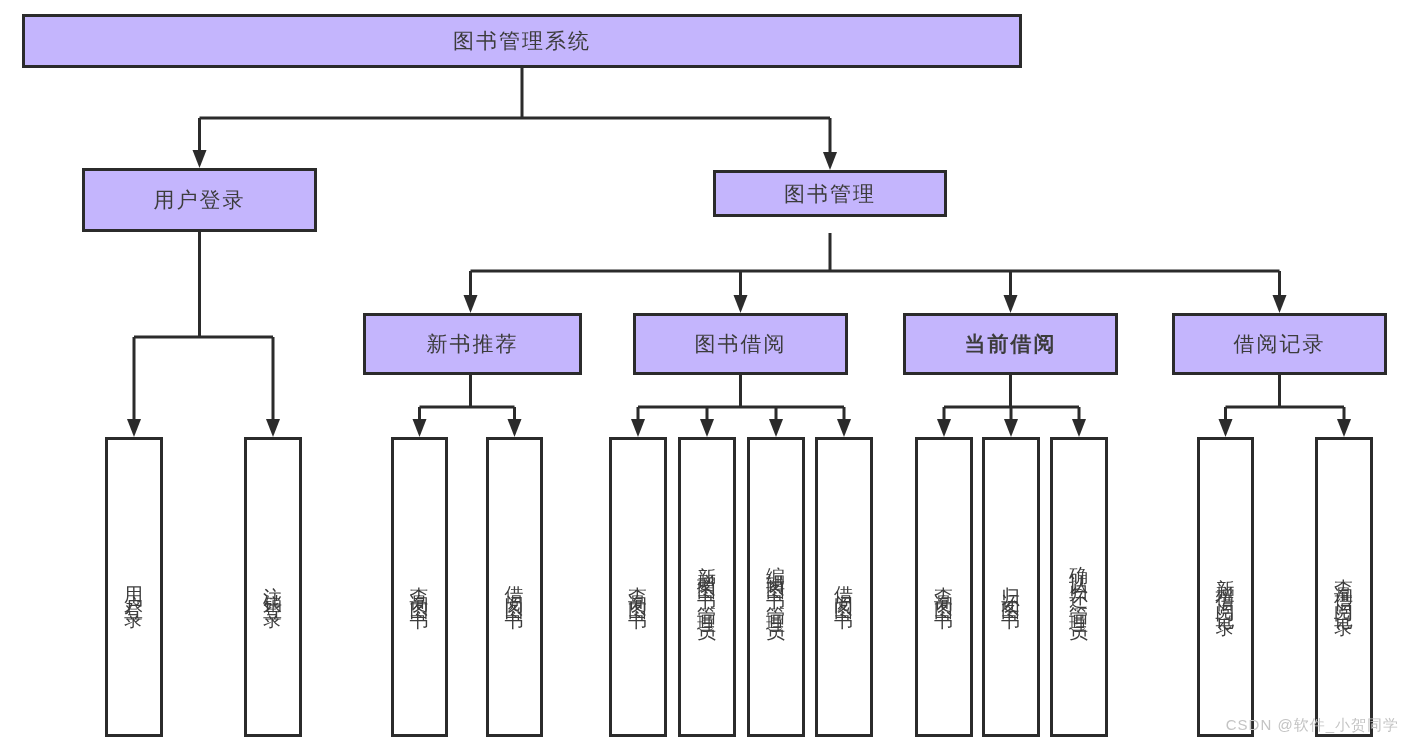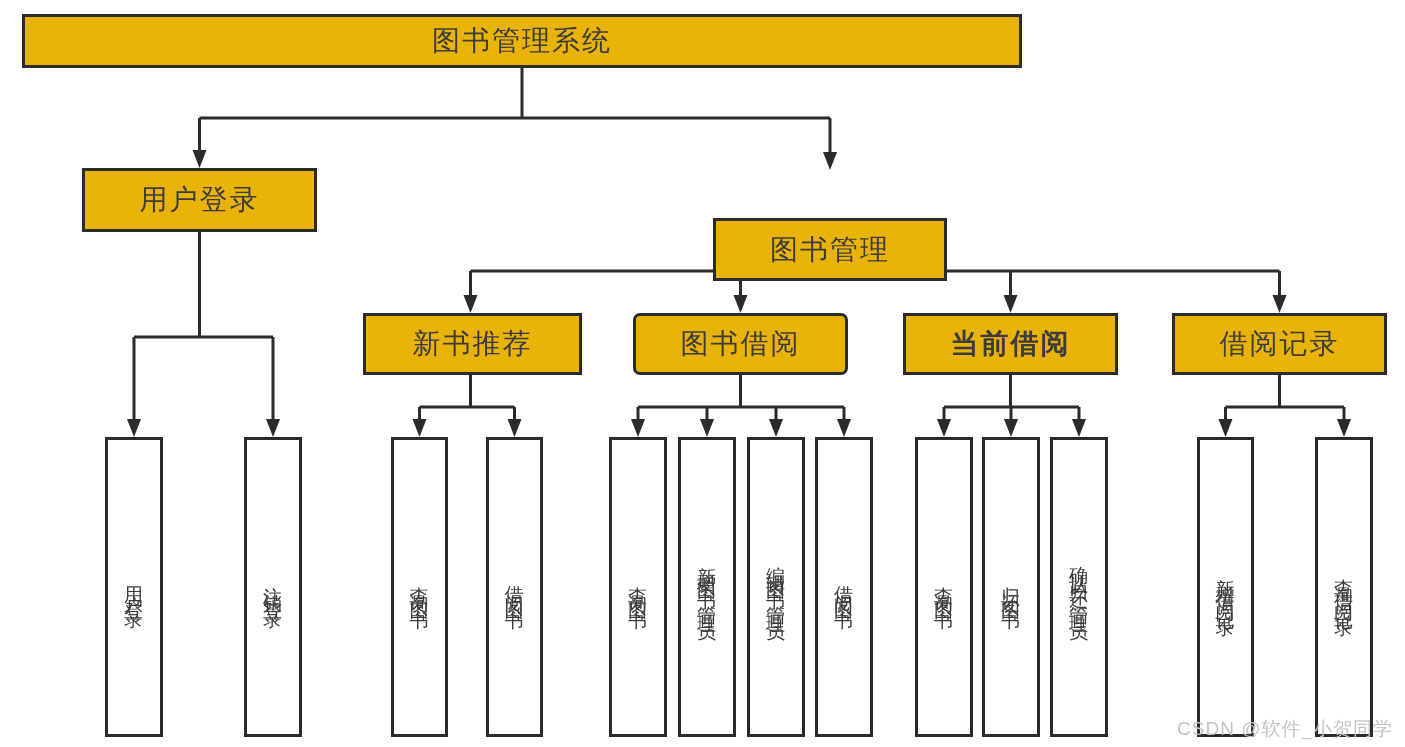--- a/index.html
+++ b/index.html
@@ -16,24 +16,24 @@
     font-family:"Liberation Sans","DejaVu Sans",sans-serif;
     overflow:hidden;
   }
   .connectors{position:absolute;left:0;top:0;width:1405px;height:747px;}
   .connectors path{stroke:var(--line);stroke-width:3;fill:none;}
   .connectors polygon{fill:var(--line);stroke:none;}
   .box{
     position:absolute;
     box-sizing:border-box;
     border:3px solid var(--line);
-    background:#eab308;
+    background:#c4b5fd;
     display:flex;align-items:center;justify-content:center;
     color:var(--text);
-    font-size:28px;
+    font-size:21px;
     letter-spacing:2px;
     white-space:nowrap;
   }
   .vbox{
     position:absolute;
     top:437px;height:300px;
     box-sizing:border-box;
     border:3px solid var(--line);
     background:#fff;
     display:flex;align-items:center;justify-content:center;
@@ -42,22 +42,22 @@
   .vbox span{
     writing-mode:vertical-lr;
     text-orientation:mixed;
     font-size:19px;
     letter-spacing:8px;
     line-height:1;
     color:var(--text);
   }
   .watermark{
     position:absolute;
-    top:716px;right:12px;
-    font-size:19px;
+    top:716px;right:6px;
+    font-size:15px;
     color:var(--wm);
     letter-spacing:1px;
     white-space:nowrap;
   }
 </style>
 </head>
 <body>
 
 <div class="stage">
 
@@ -107,24 +107,24 @@
     <g>
       <path d="M1279.5 375 V407 M1225.5 407 H1344 M1225.5 407 V425 M1344 407 V425"></path>
       <polygon points="1218.5,419 1232.5,419 1225.5,437"></polygon>
       <polygon points="1337,419 1351,419 1344,437"></polygon>
     </g>
   </svg>
 
   <div class="box" style="left:22px;top:14px;width:1000px;height:54px;">图书管理系统</div>
 
   <div class="box" style="left:82px;top:168px;width:235px;height:64px;">用户登录</div>
-  <div class="box" style="left:713px;top:170px;width:234px;height:63px;margin-top:48px;">图书管理</div>
+  <div class="box" style="left:713px;top:170px;width:234px;height:47px;">图书管理</div>
 
   <div class="box" style="left:363px;top:313px;width:219px;height:62px;">新书推荐</div>
-  <div class="box" style="left:633px;top:313px;width:215px;height:62px;border-radius:7px;">图书借阅</div>
+  <div class="box" style="left:633px;top:313px;width:215px;height:62px;">图书借阅</div>
   <div class="box" style="left:903px;top:313px;width:215px;height:62px;font-weight:bold;">当前借阅</div>
   <div class="box" style="left:1172px;top:313px;width:215px;height:62px;">借阅记录</div>
 
   <div class="vbox" style="left:105px;width:58px;">
     <span>用户登录</span>
   </div>
   <div class="vbox" style="left:244px;width:58px;">
     <span>注销登录</span>
   </div>
 

